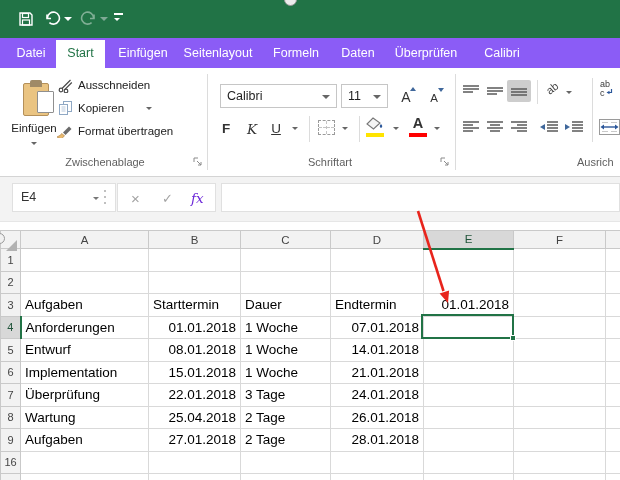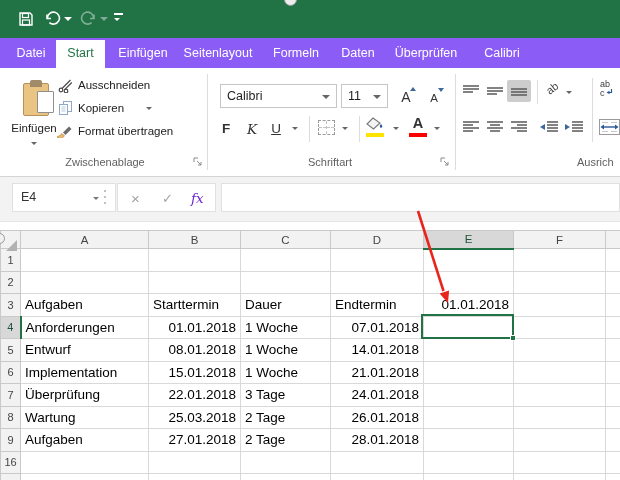--- a/index.html
+++ b/index.html
@@ -390,21 +390,21 @@
         <td class="ar">22.01.2018</td>
         <td class="al">3 Tage</td>
         <td class="ar">24.01.2018</td>
         <td></td>
           <td></td>
           <td></td>
       </tr>
       <tr>
         <td class="rh">8</td>
         <td class="al">Wartung</td>
-        <td class="ar">25.03.2018</td>
+        <td class="ar">25.04.2018</td>
         <td class="al">2 Tage</td>
         <td class="ar">26.01.2018</td>
         <td></td>
           <td></td>
           <td></td>
       </tr>
       <tr>
         <td class="rh">9</td>
         <td class="al">Aufgaben</td>
         <td class="ar">27.01.2018</td>

